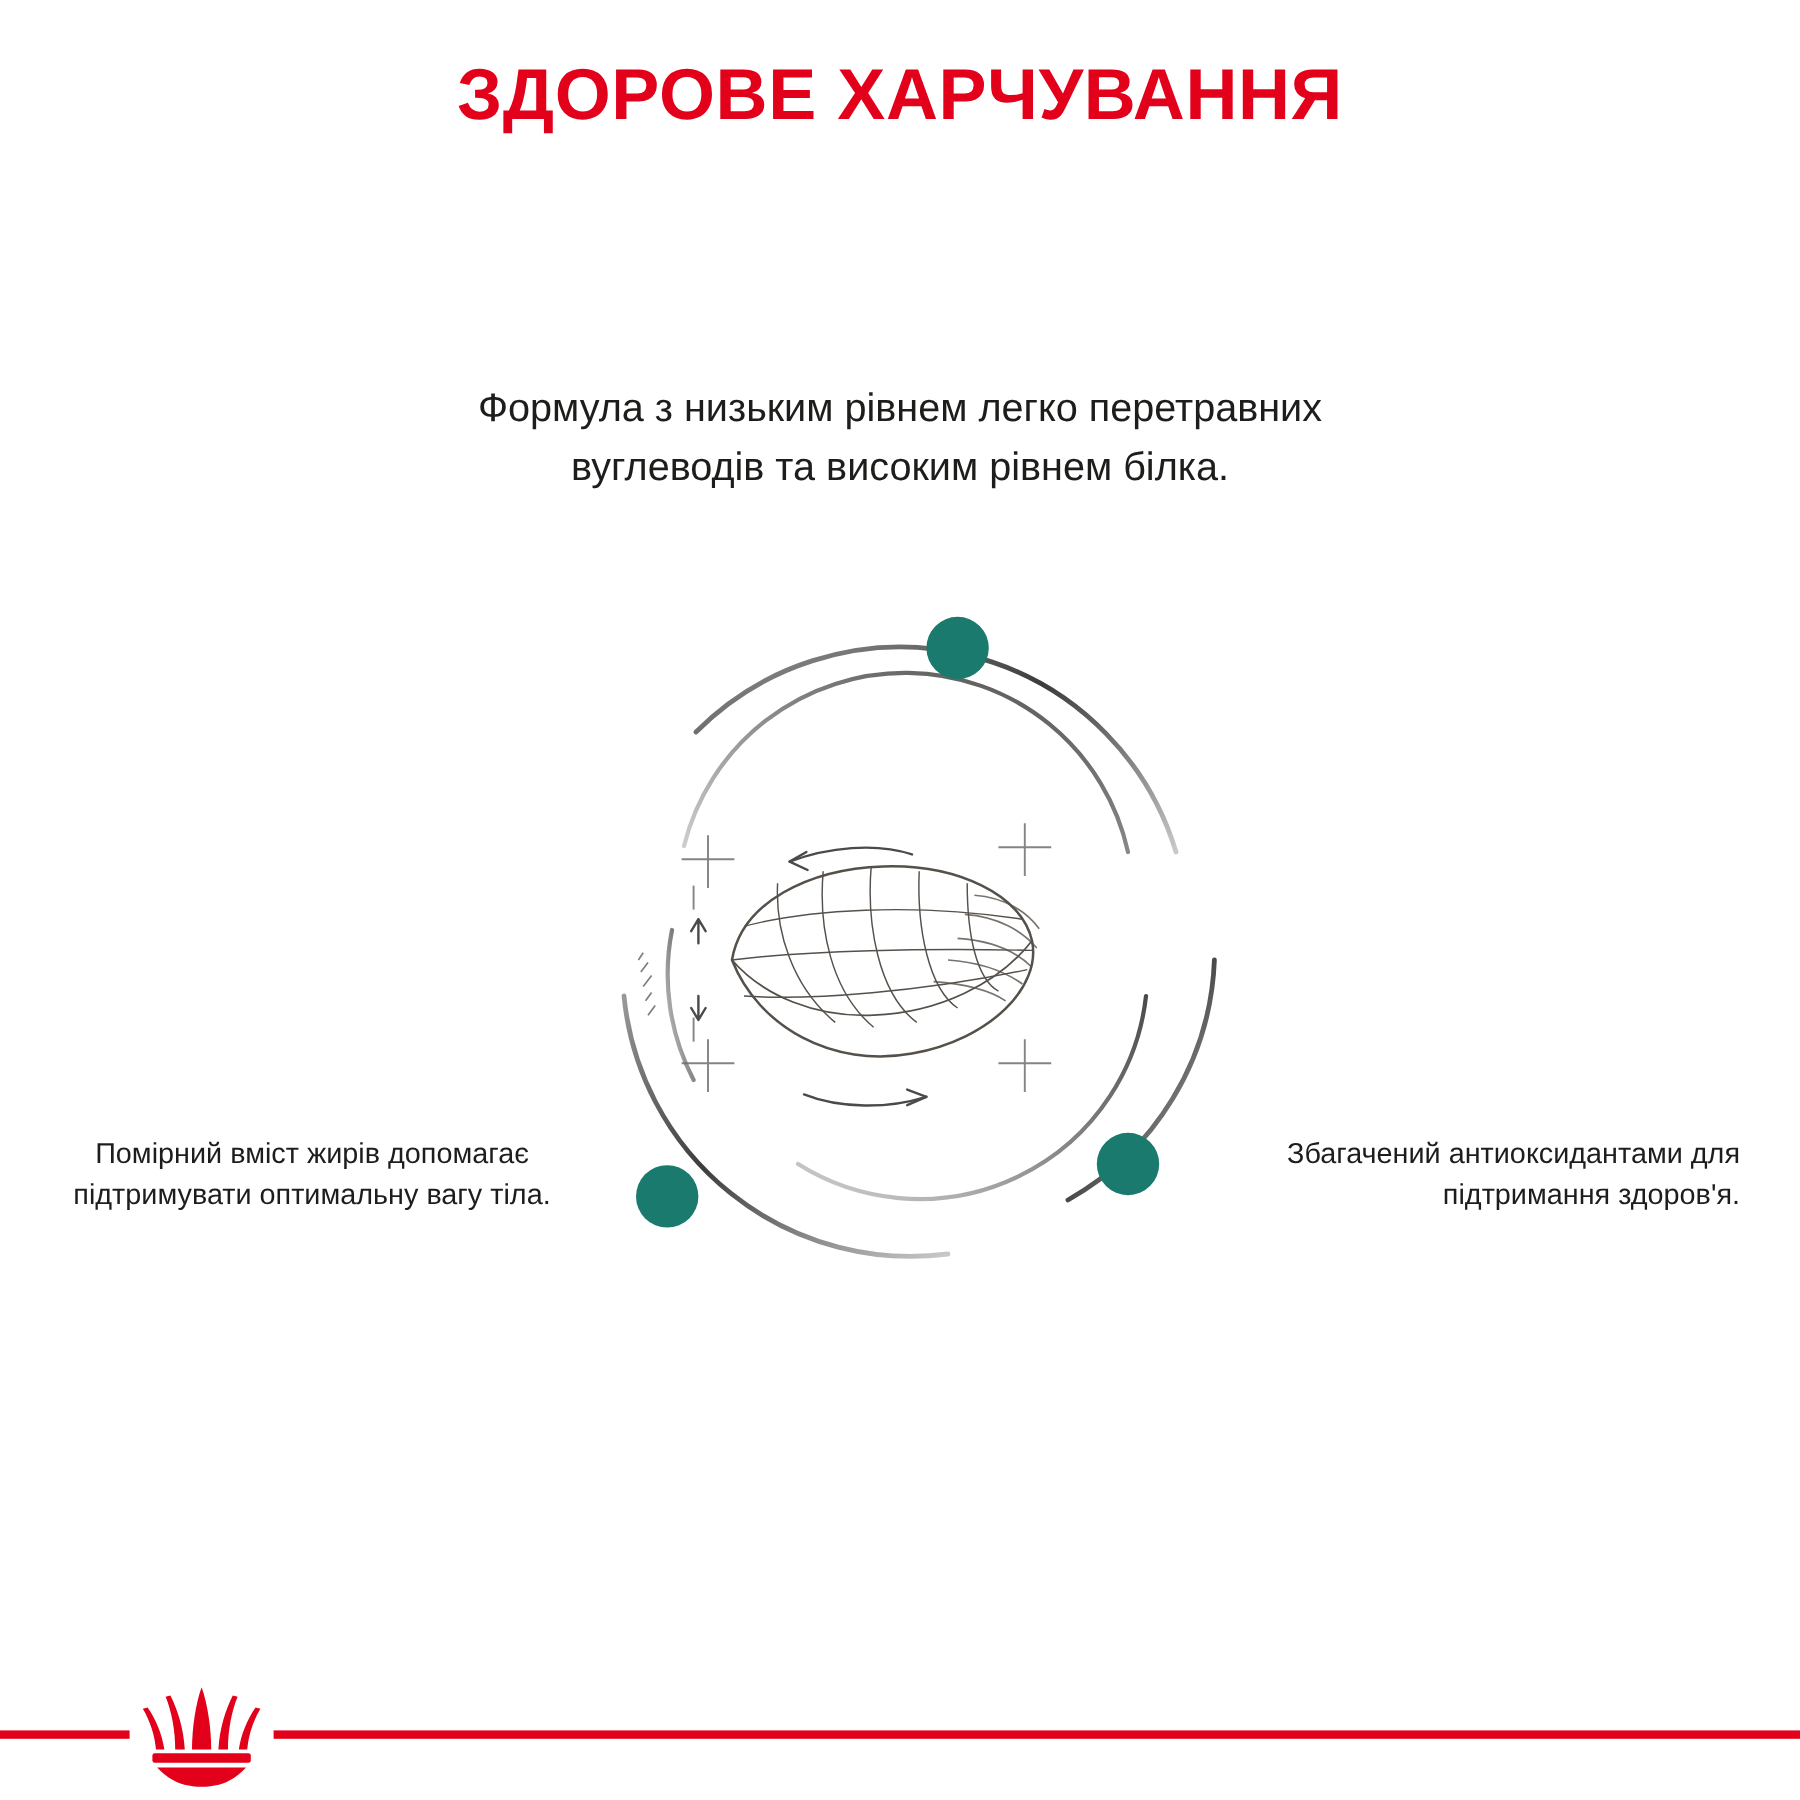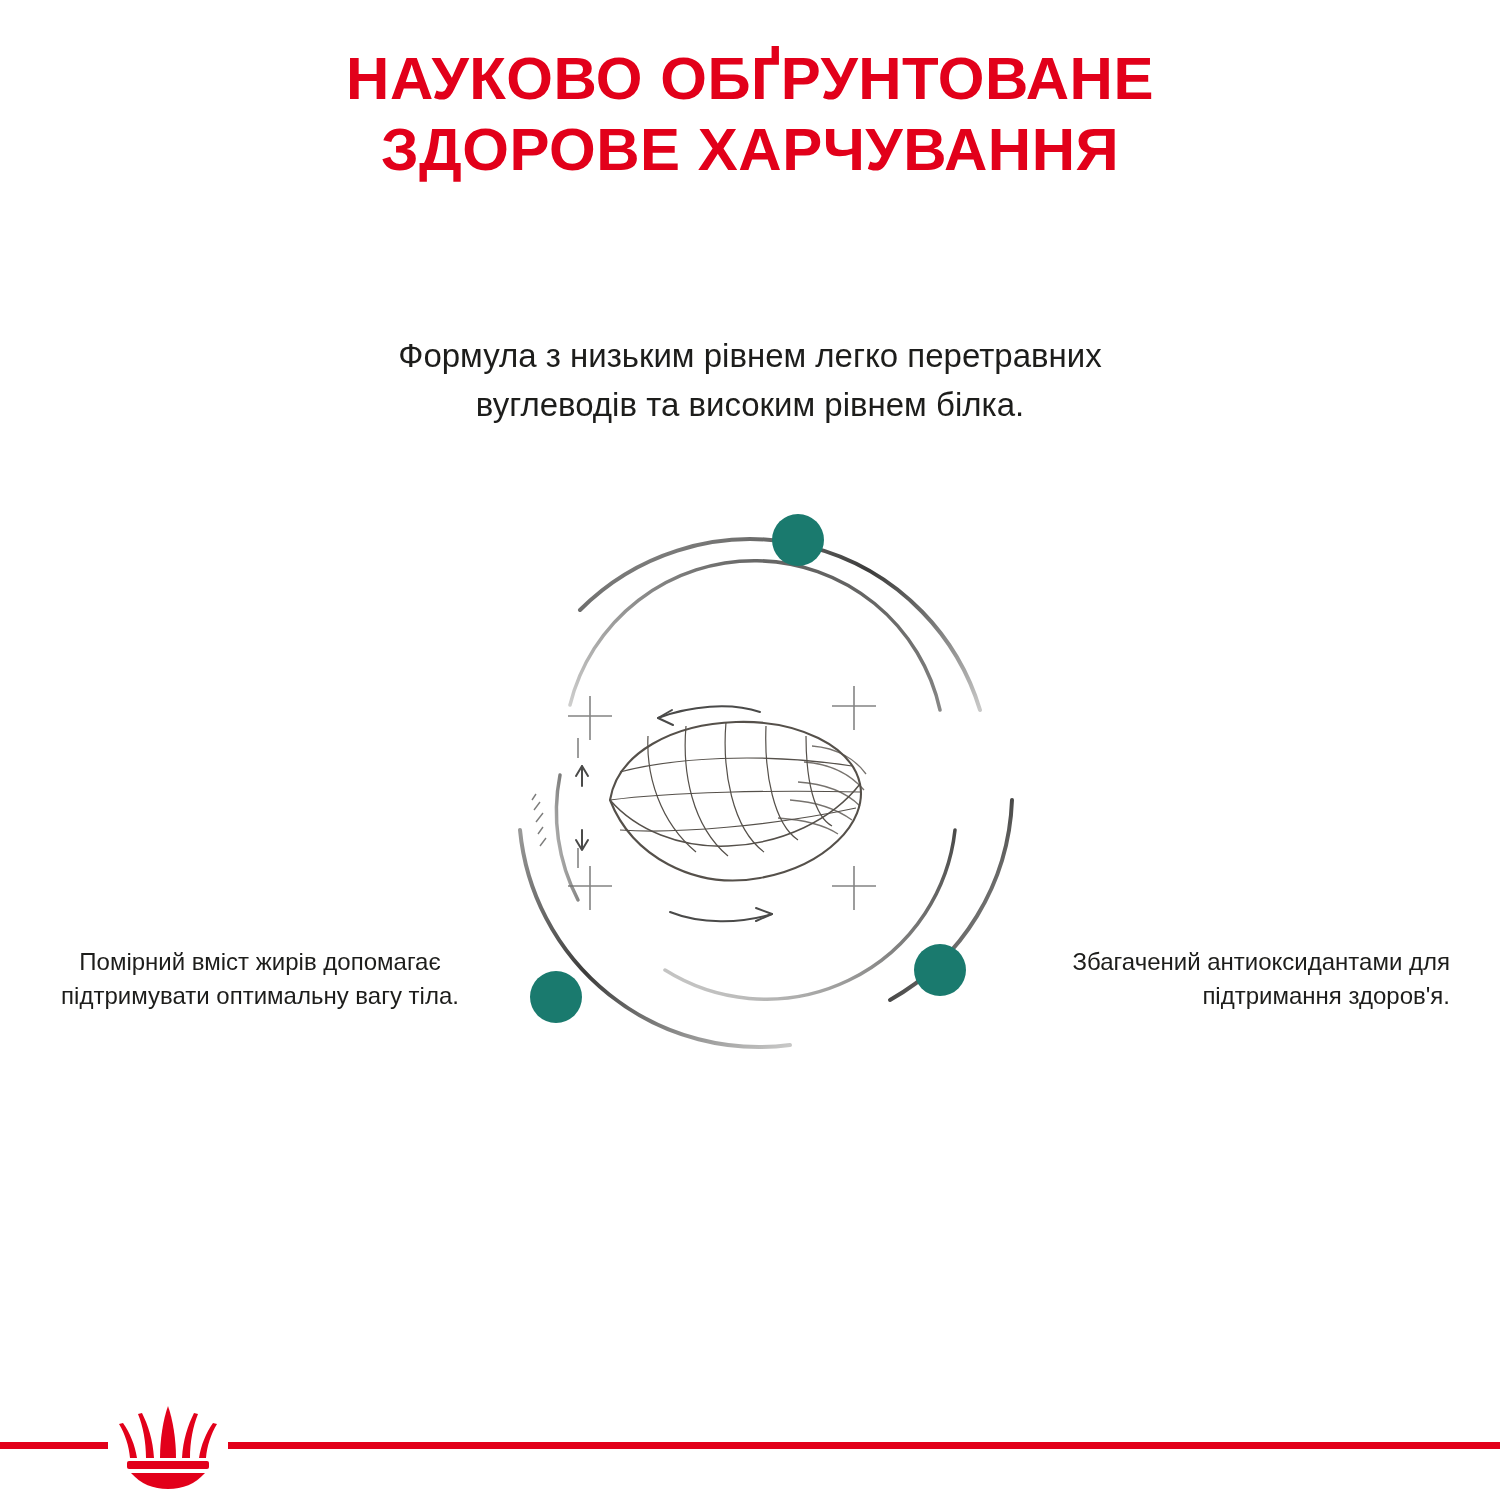--- a/index.html
+++ b/index.html
@@ -27,21 +27,21 @@
     line-height: 1.18;
     font-weight: bold;
     letter-spacing: 0.5px;
     color: #e2001a;
     text-transform: uppercase;
   }
 
   
   .top-text {
     position: absolute;
-    top: 332px;
+    top: 316px;
     left: 380px;
     width: 740px;
     text-align: center;
     font-size: 33px;
     line-height: 1.48;
     color: #1d1d1b;
   }
 
   
   .diagram {
@@ -103,21 +103,20 @@
     display: flex;
     align-items: center;
     justify-content: center;
   }
   .brand-bar .crown-wrap svg { display: block; }
 </style>
 </head>
 <body>
 
 <div class="headline">
-  <div>НАУКОВО ОБҐРУНТОВАНЕ</div>
   <div>ЗДОРОВЕ ХАРЧУВАННЯ</div>
 </div>
 
 <div class="top-text">Формула з низьким рівнем легко перетравних вуглеводів та високим рівнем білка.</div>
 
 <div class="diagram">
   <svg viewBox="0 0 580 580" xmlns="http://www.w3.org/2000/svg">
     <defs>
       <linearGradient id="ringGrad" x1="0" y1="0" x2="1" y2="1">
         <stop offset="0%" stop-color="#9a9a99"></stop>

